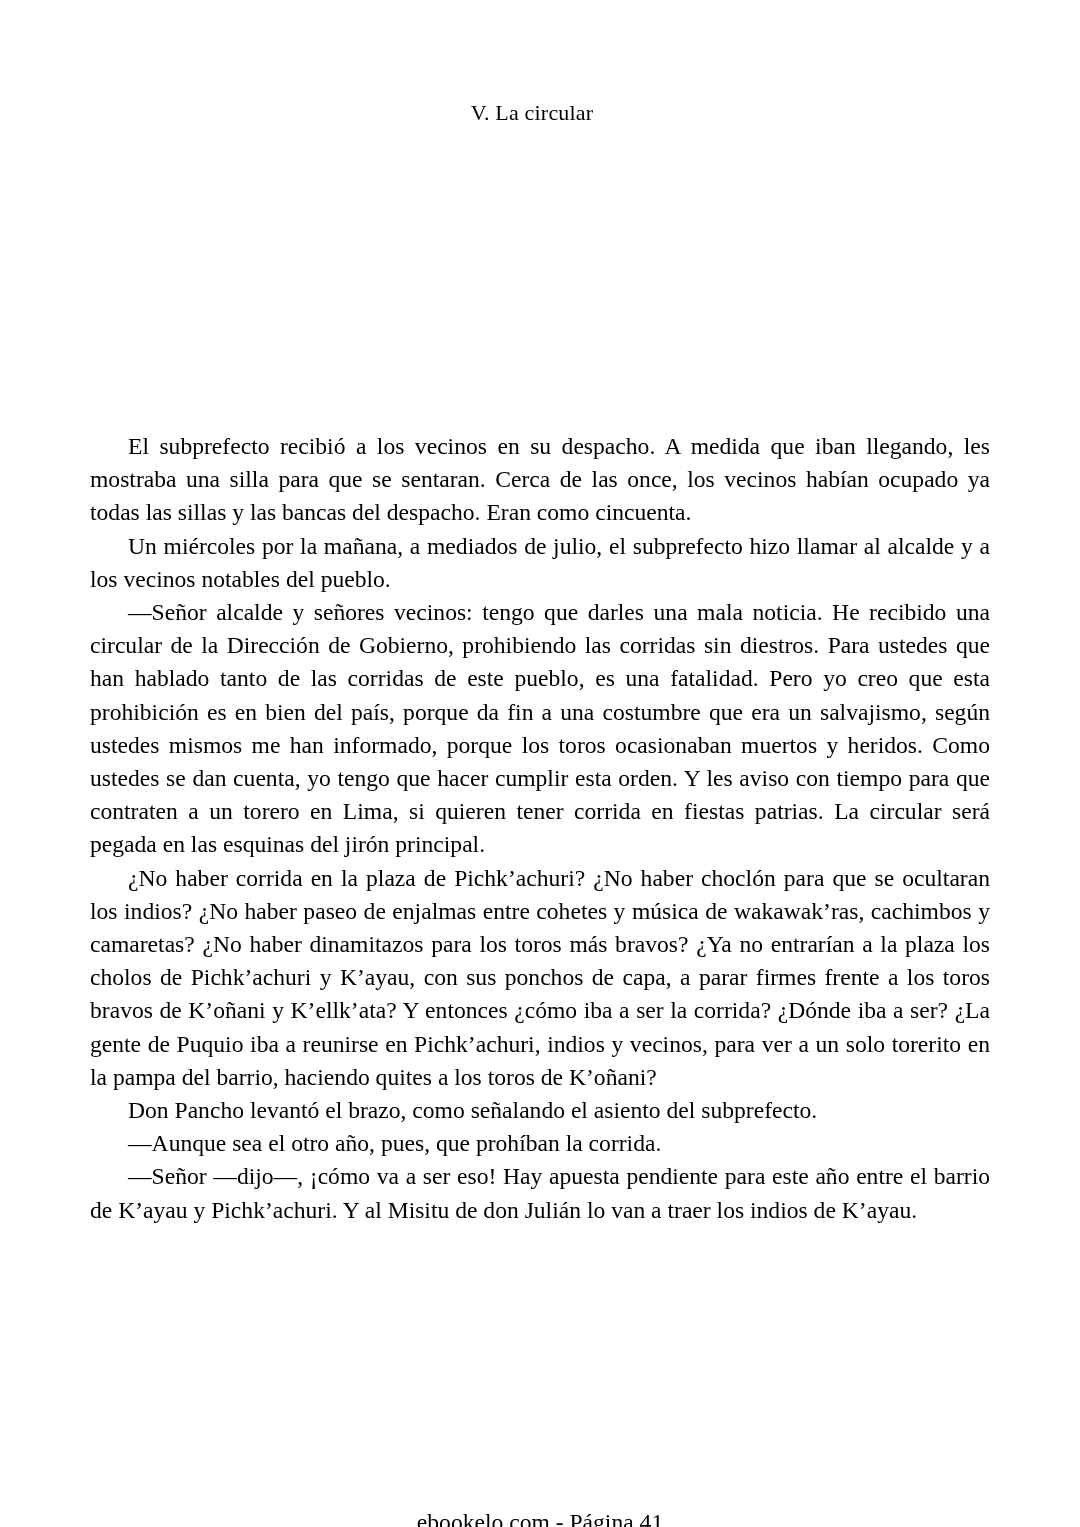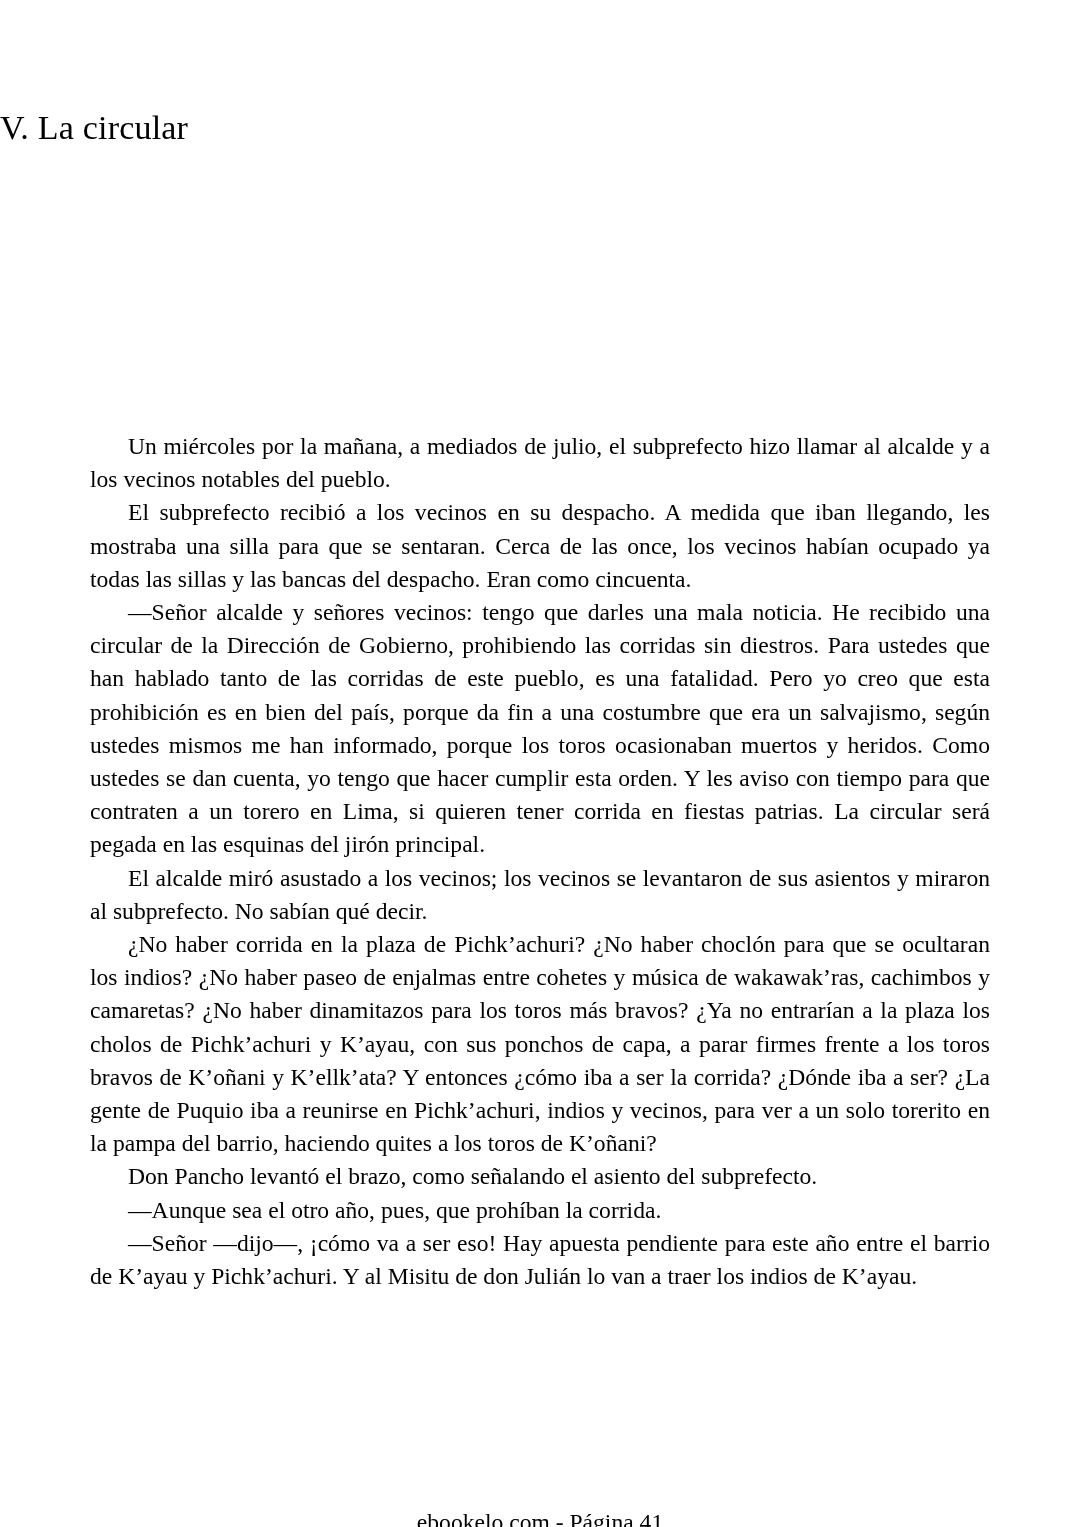--- a/index.html
+++ b/index.html
@@ -18,21 +18,22 @@
     position: relative;
     width: 1080px;
     height: 1527px;
     box-sizing: border-box;
   }
   .chapter-title {
     position: absolute;
     top: 84px;
     left: 0;
     width: 1064px;
-    font-size: 34px;
+    text-align: center;
+    font-size: 22px;
     font-weight: 400;
     line-height: 1.25;
     letter-spacing: 0.2px;
   }
   .body-text {
     position: absolute;
     top: 430px;
     left: 90px;
     width: 900px;
     font-size: 23.6px;
@@ -59,24 +60,23 @@
   }
 </style>
 </head>
 <body>
 
 <div class="page">
 
   <h1 class="chapter-title">V. La circular</h1>
 
   <div class="body-text">
+    <p>El subprefecto recibió a los vecinos en su despacho. A medida que iban llegando, les mostraba una silla para que se sentaran. Cerca de las once, los vecinos habían ocupado ya todas las sillas y las bancas del despacho. Eran como cincuenta.</p>
     <p>Un miércoles por la mañana, a mediados de julio, el subprefecto hizo llamar al alcalde y a los vecinos notables del pueblo.</p>
-    <p>El subprefecto recibió a los vecinos en su despacho. A medida que iban llegando, les mostraba una silla para que se sentaran. Cerca de las once, los vecinos habían ocupado ya todas las sillas y las bancas del despacho. Eran como cincuenta.</p>
     <p>—Señor alcalde y señores vecinos: tengo que darles una mala noticia. He recibido una circular de la Dirección de Gobierno, prohibiendo las corridas sin diestros. Para ustedes que han hablado tanto de las corridas de este pueblo, es una fatalidad. Pero yo creo que esta prohibición es en bien del país, porque da fin a una costumbre que era un salvajismo, según ustedes mismos me han informado, porque los toros ocasionaban muertos y heridos. Como ustedes se dan cuenta, yo tengo que hacer cumplir esta orden. Y les aviso con tiempo para que contraten a un torero en Lima, si quieren tener corrida en fiestas patrias. La circular será pegada en las esquinas del jirón principal.</p>
-    <p>El alcalde miró asustado a los vecinos; los vecinos se levantaron de sus asientos y miraron al subprefecto. No sabían qué decir.</p>
     <p>¿No haber corrida en la plaza de Pichk’achuri? ¿No haber choclón para que se ocultaran los indios? ¿No haber paseo de enjalmas entre cohetes y música de wakawak’ras, cachimbos y camaretas? ¿No haber dinamitazos para los toros más bravos? ¿Ya no entrarían a la plaza los cholos de Pichk’achuri y K’ayau, con sus ponchos de capa, a parar firmes frente a los toros bravos de K’oñani y K’ellk’ata? Y entonces ¿cómo iba a ser la corrida? ¿Dónde iba a ser? ¿La gente de Puquio iba a reunirse en Pichk’achuri, indios y vecinos, para ver a un solo torerito en la pampa del barrio, haciendo quites a los toros de K’oñani?</p>
     <p>Don Pancho levantó el brazo, como señalando el asiento del subprefecto.</p>
     <p>—Aunque sea el otro año, pues, que prohíban la corrida.</p>
     <p>—Señor —dijo—, ¡cómo va a ser eso! Hay apuesta pendiente para este año entre el barrio de K’ayau y Pichk’achuri. Y al Misitu de don Julián lo van a traer los indios de K’ayau.</p>
   </div>
 
   <div class="page-footer">ebookelo.com - Página 41</div>
 
 </div>
 

